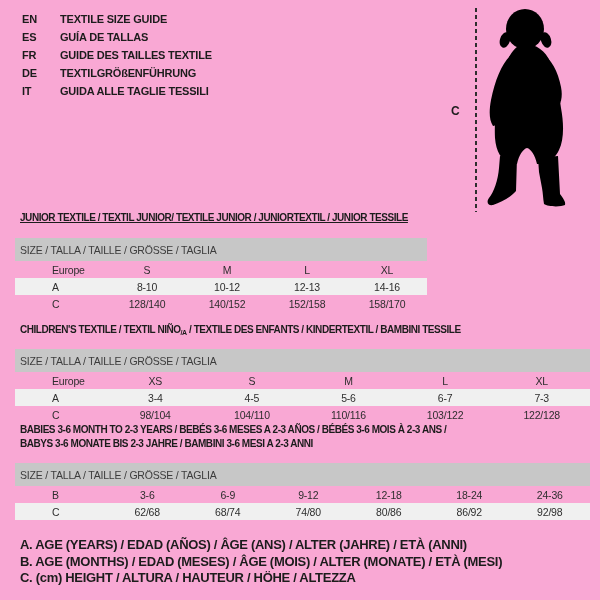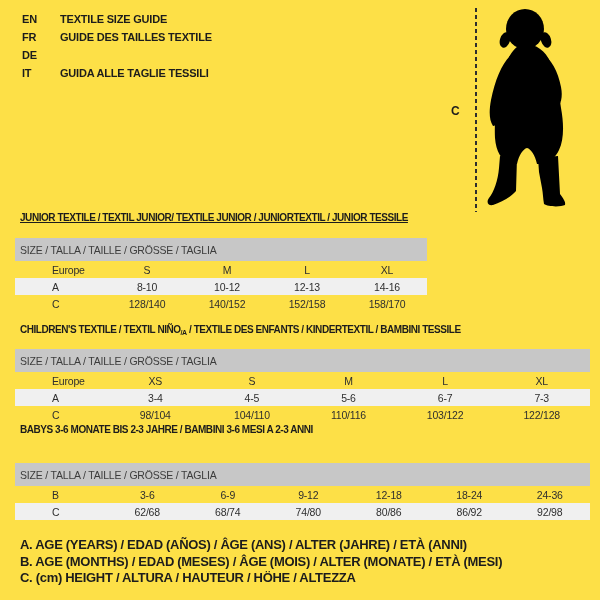--- a/index.html
+++ b/index.html
@@ -1,17 +1,17 @@
 <!DOCTYPE html>
 <html><head>
 <meta charset="utf-8">
 <style>
   html,body{margin:0;padding:0;background:#ffffff;}
   body{width:600px;height:600px;font-family:"Liberation Sans",sans-serif;color:#1c1c1c;}
-  .canvas{position:relative;width:600px;height:600px;background:#fde047;overflow:hidden;}
+  .canvas{position:relative;width:600px;height:600px;background:#f9a8d4;overflow:hidden;}
 
   
   .lang-list{position:absolute;left:22px;top:10px;}
   .lang-row{display:flex;height:18px;align-items:center;font-weight:bold;font-size:11px;letter-spacing:-0.2px;white-space:nowrap;}
   .lang-code{width:38px;flex:0 0 38px;}
 
   
   .measure-line{position:absolute;left:475px;top:8px;width:2px;height:204px;
     background:repeating-linear-gradient(to bottom,#2e2e2e 0 4px,transparent 4px 7px);}
   .measure-label{position:absolute;left:451px;top:104px;font-weight:bold;font-size:12px;}
@@ -39,25 +39,30 @@
 <body>
 
 <div class="canvas">
 
   <div class="lang-list">
     <div class="lang-row">
       <span class="lang-code">EN</span>
       <span class="lang-label">TEXTILE SIZE GUIDE</span>
     </div>
     <div class="lang-row">
+      <span class="lang-code">ES</span>
+      <span class="lang-label">GUÍA DE TALLAS</span>
+    </div>
+    <div class="lang-row">
       <span class="lang-code">FR</span>
       <span class="lang-label">GUIDE DES TAILLES TEXTILE</span>
     </div>
     <div class="lang-row">
       <span class="lang-code">DE</span>
+      <span class="lang-label">TEXTILGRÖßENFÜHRUNG</span>
     </div>
     <div class="lang-row">
       <span class="lang-code">IT</span>
       <span class="lang-label">GUIDA ALLE TAGLIE TESSILI</span>
     </div>
   </div>
 
   <span class="measure-label">C</span>
   <div class="measure-line"></div>
   <svg class="baby-svg" viewBox="0 0 82 200" aria-hidden="true">
@@ -128,20 +133,21 @@
       <div class="tlabel">C</div>
       <div class="tcell">98/104</div>
       <div class="tcell">104/110</div>
       <div class="tcell">110/116</div>
       <div class="tcell">103/122</div>
       <div class="tcell">122/128</div>
     </div>
   </div>
 
   <div class="section-title" style="top:423px;">
+    <div>BABIES 3-6 MONTH TO 2-3 YEARS / BEBÉS 3-6 MESES A 2-3 AÑOS / BÉBÉS 3-6 MOIS À 2-3 ANS /</div>
     <div>BABYS 3-6 MONATE BIS 2-3 JAHRE / BAMBINI 3-6 MESI A 2-3 ANNI</div>
   </div>
   <div class="size-table t-wide" style="top:463px;">
     <div class="bar">
       <span>SIZE / TALLA / TAILLE / GRÖSSE / TAGLIA</span>
     </div>
     <div class="trow">
       <div class="tlabel">B</div>
       <div class="tcell">3-6</div>
       <div class="tcell">6-9</div>

